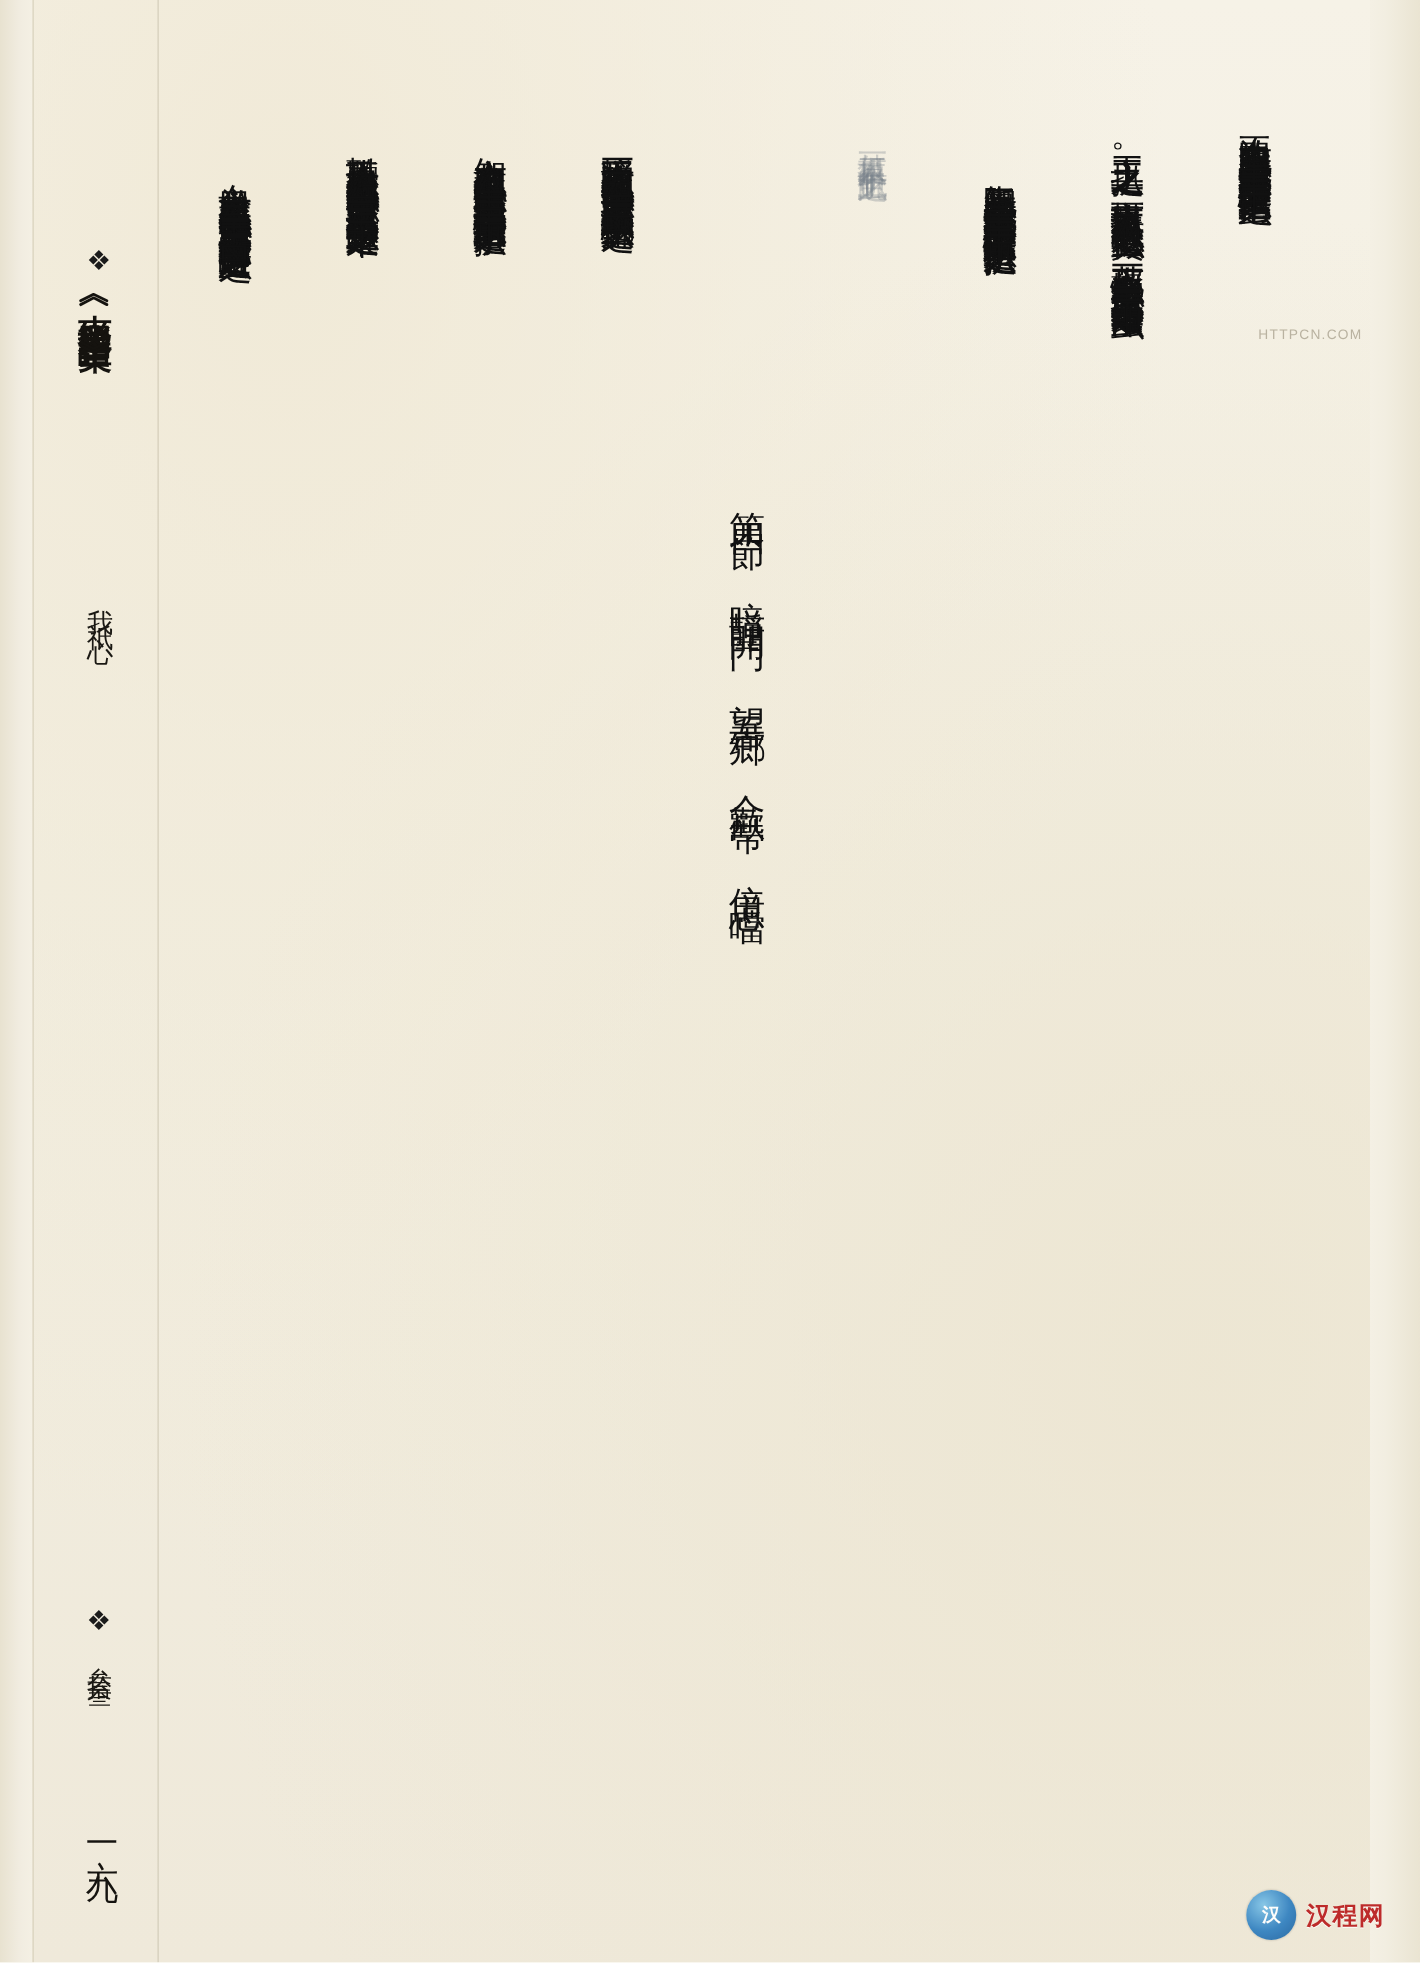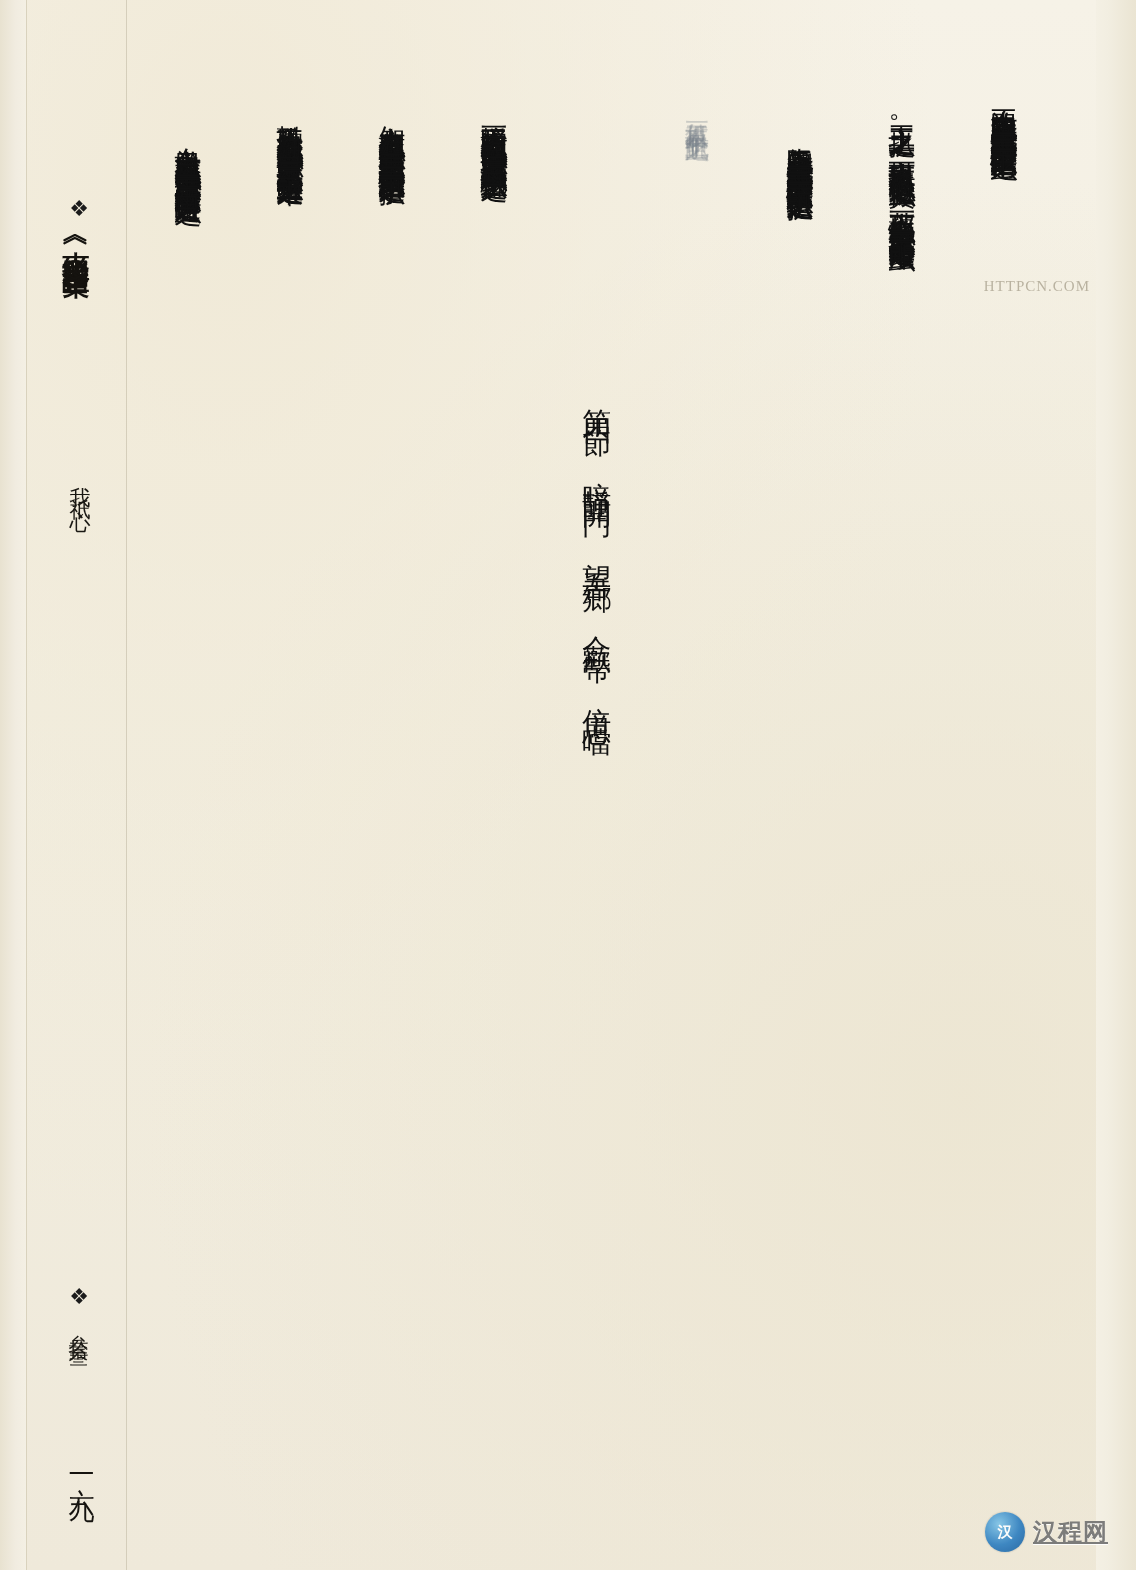--- a/index.html
+++ b/index.html
@@ -164,36 +164,34 @@
     background: radial-gradient(circle at 35% 30%, #7fc4e8 0%, #2f7fc0 55%, #1b5f9e 100%);
     display: flex;
     align-items: center;
     justify-content: center;
     color: #fff;
     font-size: 15px;
     font-weight: bold;
     box-shadow: 0 0 2px rgba(0,0,0,0.25);
   }
   #watermark .wm-text {
-    font-size: 24px;
+    font-size: 20px;
     font-weight: bold;
-    color: #737373;
+    color: #b91c1c;
     letter-spacing: 1px;
     text-shadow: 0 1px 0 #fff;
-    text-decoration: underline;
   }
   #url-stamp {
     position: absolute;
     right: 46px;
     top: 262px;
-    font-family: Liberation Serif, serif;
-    font-size: 15px;
+    font-family: Liberation Sans, sans-serif;
+    font-size: 11px;
     letter-spacing: 1px;
     color: #b9b2a0;
-    margin-top: 16px;
   }
   #page-frame-line {
     position: absolute;
     left: 126px;
     top: 0;
     bottom: 0;
     width: 1px;
     background: rgba(190,182,160,0.55);
   }
 </style>

